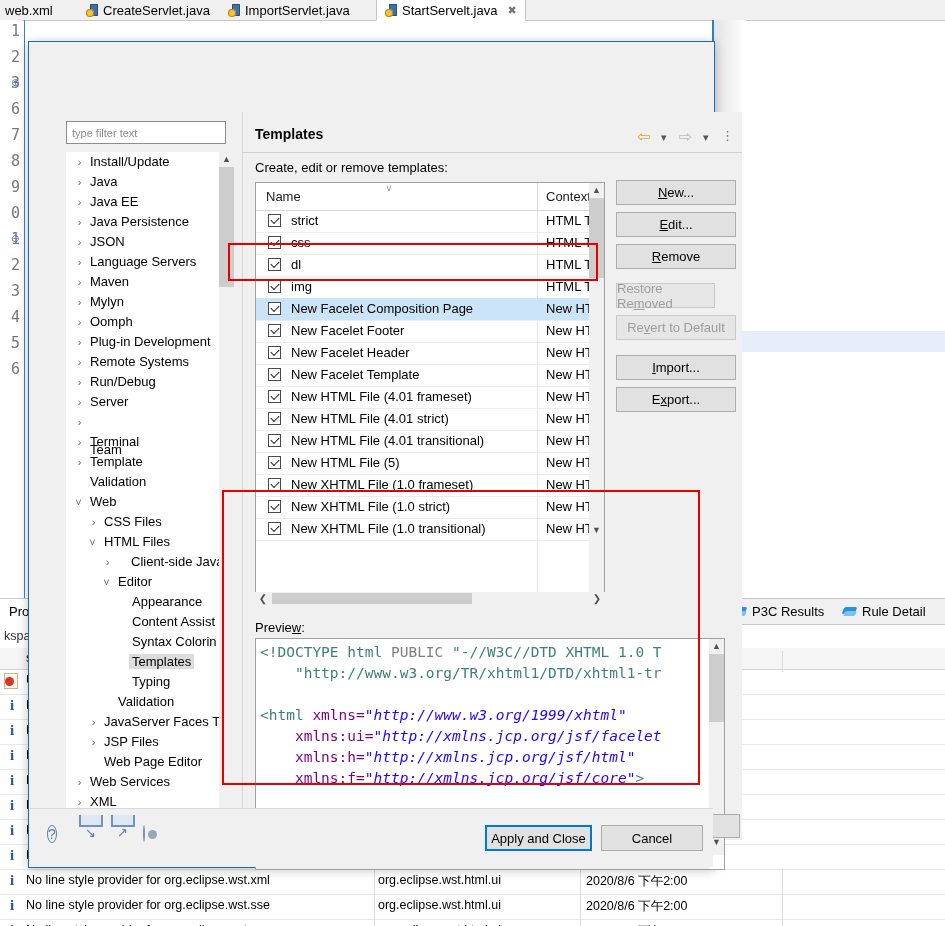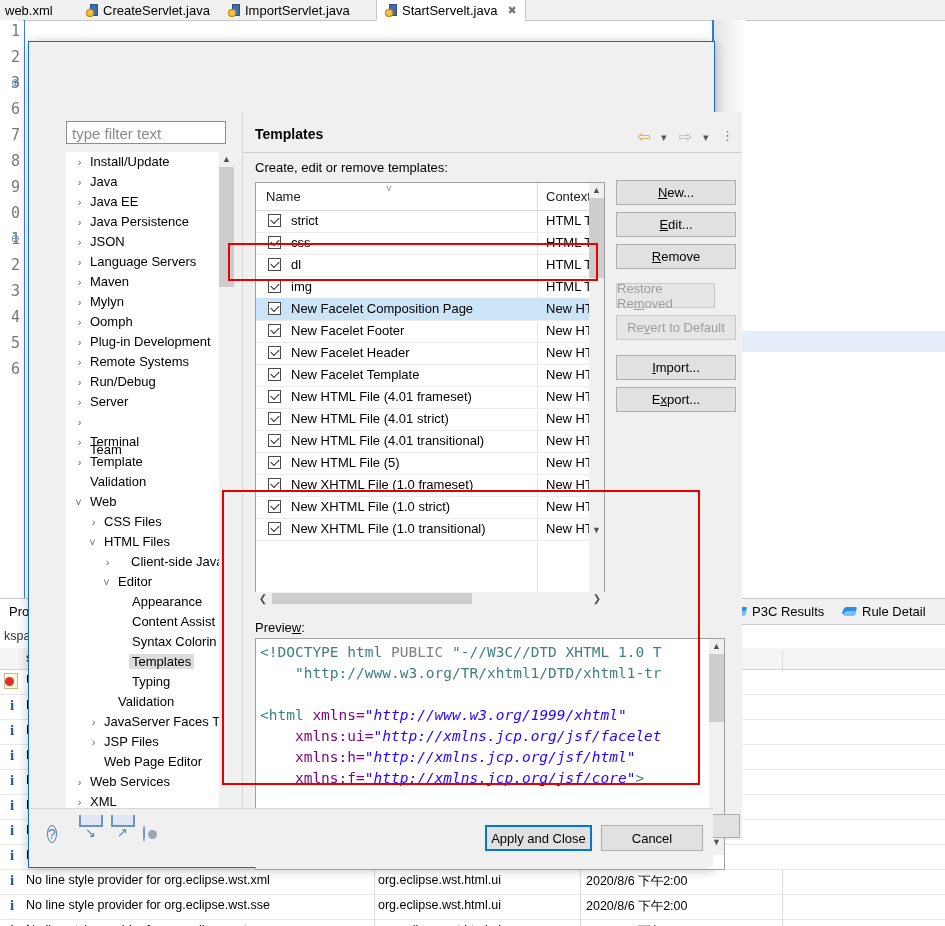--- a/index.html
+++ b/index.html
@@ -74,21 +74,21 @@
   .titlebar .ttl{position:absolute;left:39px;top:8px;color:#fff;font-size:13.5px;}
   .wbtn{position:absolute;top:0;width:45px;height:33px;color:#fff;display:flex;align-items:center;justify-content:center;font-size:13px;}
   .wbtn.min{right:135px;}
   .wbtn.max{right:90px;}
   .wbtn.cls{right:45px;}
   .minglyph{width:11px;height:1px;background:#fff;margin-top:7px;}
   .maxglyph{width:11px;height:11px;border:1px solid #fff;}
 
   
   .filterbox{position:absolute;left:37px;top:79px;width:160px;height:23px;background:#fff;border:1px solid #8d8d8d;
-             font-size:15px;color:#8a8a8a;padding:0 10px 0 5px;line-height:23px;box-sizing:border-box;}
+             font-size:11px;color:#8a8a8a;padding:0 10px 0 5px;line-height:23px;box-sizing:border-box;}
   .tree{position:absolute;left:37px;top:110px;width:168px;height:688px;background:#fff;overflow:hidden;}
   .titem{position:absolute;left:0;width:168px;height:20px;font-size:13px;color:#000;white-space:nowrap;}
   .titem .lbl{position:absolute;top:2px;}
   .titem.sel .lbl{background:#dcdcdc;padding:0 3px;}
   .arw{position:absolute;top:4px;width:11px;height:12px;color:#6a6a6a;font-size:11px;line-height:12px;text-align:center;}
   .treevsb{position:absolute;left:190px;top:110px;width:15px;height:688px;background:#f0f0f0;}
   .treevsb .thumb{position:absolute;left:0;width:15px;background:#cdcdcd;}
   .treevsb .ar{position:absolute;left:0;width:15px;height:15px;color:#505050;font-size:9px;text-align:center;line-height:15px;}
   .treehsb{position:absolute;left:37px;top:808px;width:168px;height:16px;background:#f0f0f0;border:1px solid #dcdcdc;box-sizing:border-box;}
   .treehsb .thumb{position:absolute;left:17px;top:1px;width:98px;height:12px;background:#cdcdcd;}

